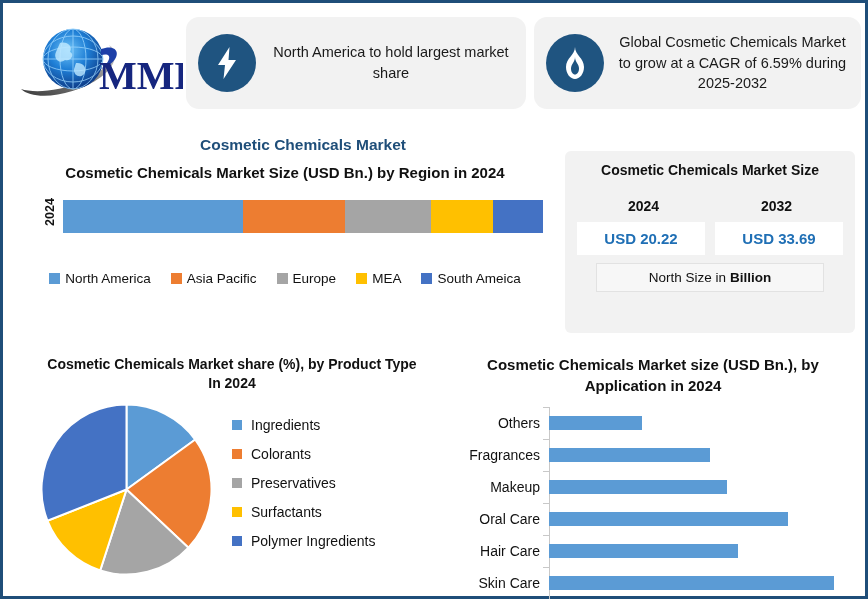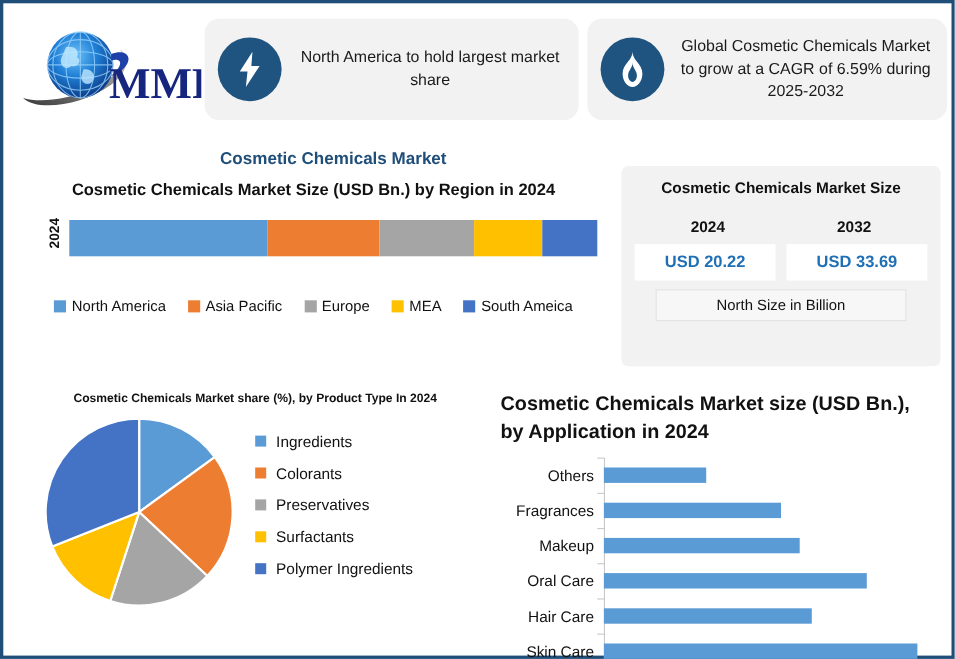--- a/index.html
+++ b/index.html
@@ -114,42 +114,42 @@
     flex: 1 1 0; background: #ffffff;
     padding: 8px 4px; text-align: center;
     font-size: 15px; font-weight: bold; color: #1F6FB5;
   }
   #size-footer {
     margin: 8px auto 0; width: 86%;
     background: #f7f7f7; border: 1px solid #e2e2e2;
     text-align: center; padding: 6px 4px;
     font-size: 13.5px; color: #111;
   }
-  #size-footer b { font-weight: normal; }
+  #size-footer b { font-weight: bold; }
 
   
   #pie-section { position: absolute; left: 14px; top: 352px; width: 430px; }
   #pie-title {
-    text-align: center; font-size: 11px; font-weight: bold;
+    text-align: center; font-size: 14px; font-weight: bold;
     color: #111; line-height: 1.38; padding: 0 24px;
   }
   #pie-body { display: flex; align-items: center; margin-top: 8px; }
   #pie-chart { flex: 0 0 auto; margin-left: 22px; }
   #pie-legend { flex: 1 1 auto; margin-left: 18px; }
   .pie-legend-item {
     display: flex; align-items: center; gap: 9px;
     margin-bottom: 13px;
   }
   .pie-legend-swatch { width: 10px; height: 10px; flex: 0 0 auto; }
   .pie-legend-label { font-size: 14px; color: #111; white-space: nowrap; }
 
   
   #app-section { position: absolute; left: 440px; top: 352px; width: 420px; }
   #app-title {
-    font-size: 18px; font-weight: bold;
+    text-align: center; font-size: 15px; font-weight: bold;
     color: #111; line-height: 1.38; padding: 0 12px;
   }
   #app-plot {
     position: relative; margin-top: 11px;
     height: 192px;
   }
   #app-rows {
     position: absolute; left: 0; top: 0; right: 0; bottom: 0;
     display: flex; flex-direction: column; justify-content: space-around;
   }

